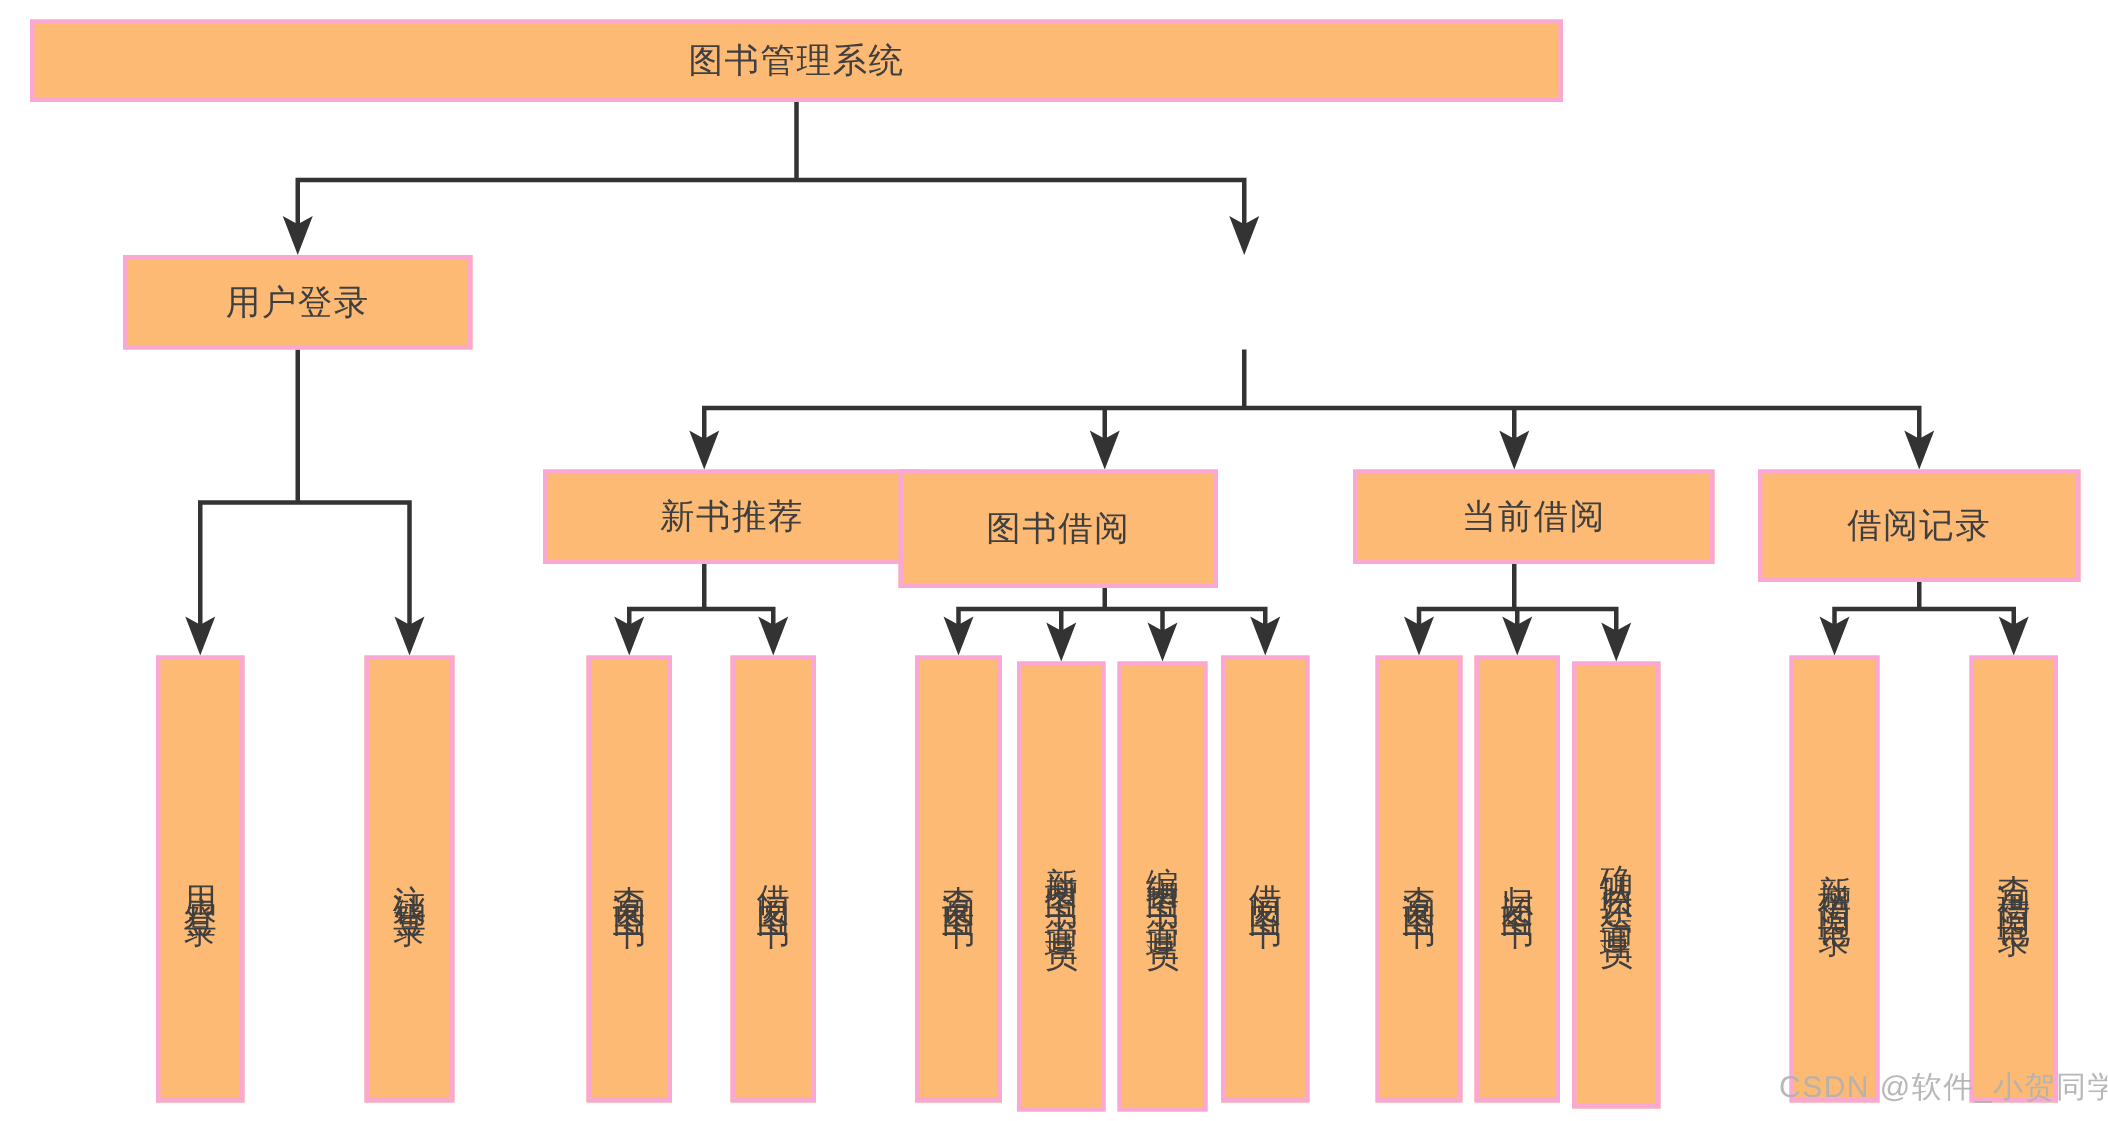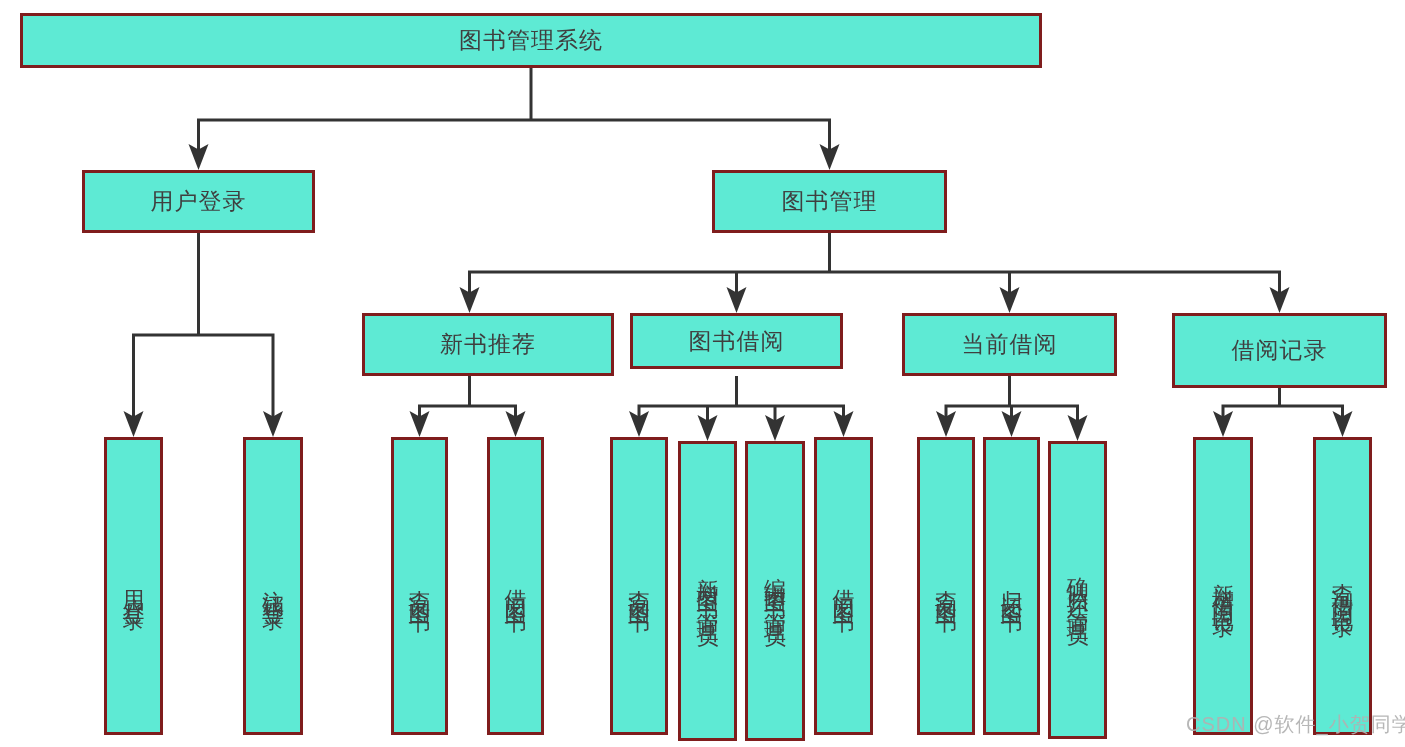--- a/index.html
+++ b/index.html
@@ -3,21 +3,21 @@
 <meta charset="utf-8">
 <style>
   html,body { margin:0; padding:0; background:#ffffff; }
   .canvas {
     position:relative; width:1405px; height:747px; background:#ffffff;
     font-family:"Liberation Sans","DejaVu Sans",sans-serif; overflow:hidden;
   }
   svg.connectors { position:absolute; left:0; top:0; z-index:1; }
   .box {
     position:absolute; box-sizing:border-box; z-index:2;
-    border:3px solid #7f1d1d; background:#5eead4;
+    border:3px solid #f9a8d4; background:#fdba74;
     display:flex; align-items:center; justify-content:center;
     color:#3f3f3f;
   }
   .hbox { font-size:23px; letter-spacing:1px; white-space:nowrap; }
   .vbox {
     writing-mode:vertical-rl; text-orientation:mixed;
     font-size:22px; letter-spacing:7px; line-height:1;
   }
   .watermark {
     position:absolute; left:1186px; top:711px; z-index:5;
@@ -82,31 +82,28 @@
     </g>
   </svg>
 
   <div class="box hbox" style="left:20px;top:13px;width:1022px;height:55px">
     <span>图书管理系统</span>
   </div>
 
   <div class="box hbox" style="left:82px;top:170px;width:233px;height:63px">
     <span>用户登录</span>
   </div>
-  <div class="box hbox" style="left:712px;top:170px;width:235px;height:63px">
-    <span>图书管理</span>
-  </div>
 
   <div class="box hbox" style="left:362px;top:313px;width:252px;height:63px">
     <span>新书推荐</span>
   </div>
-  <div class="box hbox" style="left:630px;top:313px;width:213px;height:56px">
+  <div class="box hbox" style="left:599px;top:313px;width:213px;height:79px">
     <span>图书借阅</span>
   </div>
-  <div class="box hbox" style="left:902px;top:313px;width:215px;height:63px">
+  <div class="box hbox" style="left:902px;top:313px;width:241px;height:63px">
     <span>当前借阅</span>
   </div>
   <div class="box hbox" style="left:1172px;top:313px;width:215px;height:75px">
     <span>借阅记录</span>
   </div>
 
   <div class="box vbox" style="left:104px;top:437px;width:59px;height:298px">
     <span>用户登录</span>
   </div>
   <div class="box vbox" style="left:243px;top:437px;width:60px;height:298px">

